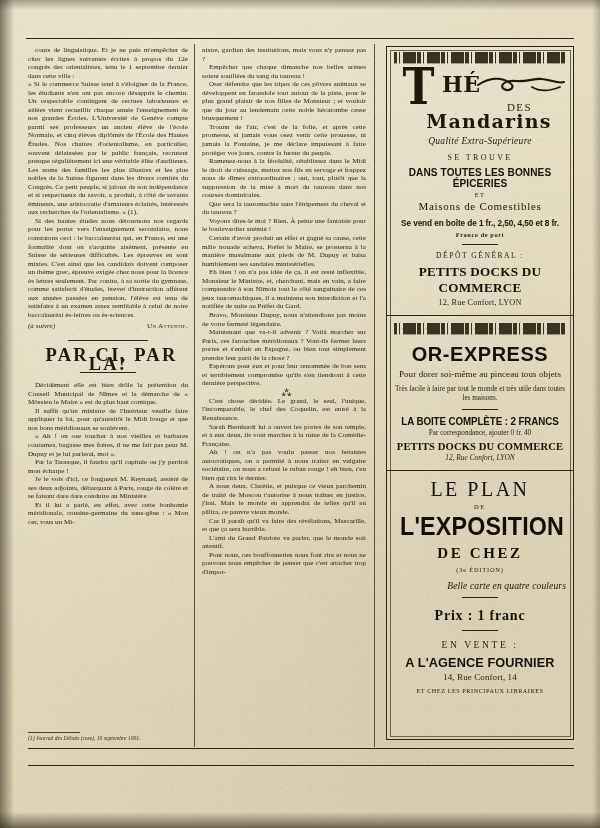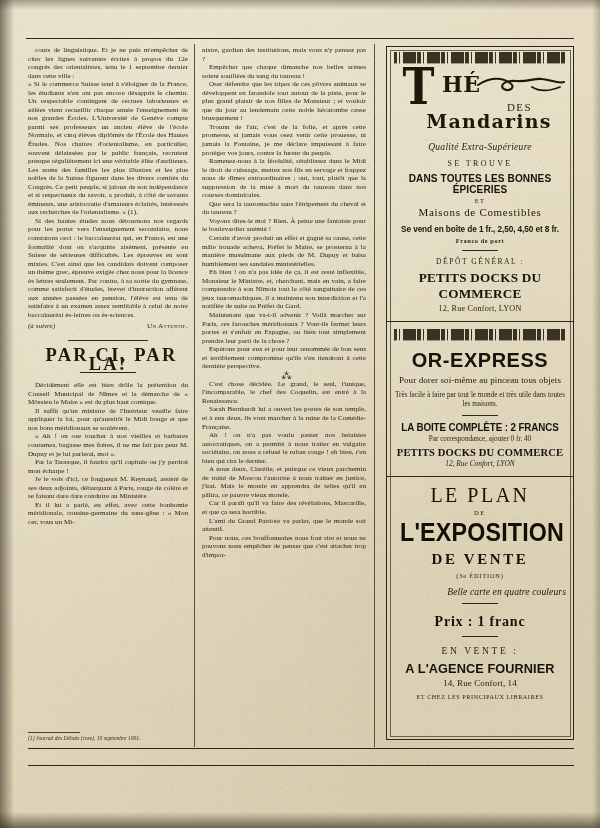--- a/index.html
+++ b/index.html
@@ -154,21 +154,21 @@
     position:absolute; right:34px; top:33px;
     font-size:11px; letter-spacing:1.4px; color:#2b2417;
   }
   .mandarins {
     text-align:center; font-size:19px; font-weight:bold;
     font-family:"DejaVu Serif", serif; letter-spacing:1.2px;
     color:#1d1809; margin:-4px 0 0 18px;
   }
   .ad-sub-ital {
     text-align:center; font-style:italic; font-size:9.5px;
-    letter-spacing:.3px; margin-top:10px; color:#211b10;
+    letter-spacing:.3px; margin-top:4px; color:#211b10;
   }
   .ad-setrouve {
     text-align:center; font-size:8px; letter-spacing:2.4px;
     margin-top:7px; color:#241e12;
   }
   .ad-bold-wide {
     text-align:center; font-weight:bold; font-size:10.4px;
     letter-spacing:.1px; margin-top:5px; color:#17120a;
     font-family:"Liberation Sans", sans-serif;
     transform:scaleX(.97);
@@ -332,20 +332,21 @@
   <div class="col" id="col2">
     <p class="noind">nistre, gardien des institutions, mais vous n'y pensez pas ?</p>
     <p>Empêcher que chaque dimanche nos belles arènes soient souillées du sang du taureau !</p>
     <p>Oser défendre que les tripes de ces pôvres animaux se développent en farandole tout autour de la piste, pour le plus grand plaisir de nos filles de Monsieur ; et vouloir que du jour au lendemain cette noble hécatombe cesse brusquement !</p>
     <p>Trounn de l'air, c'est de la folie, et après cette promesse, si jamais vous osez venir cette prouesse, ni jamais la Fontaine, je me déclare impuissant à faire protéger vos jours, contre la fureur du peuple.</p>
     <p>Ramenez-nous à la féodalité, rétablissez dans le Midi le droit de cuissage, mettez nos fils en servage et frappez nous de dîmes extraordinaires ; oui, tout, plutôt que la suppression de la mise à mort du taureau dans nos courses dominicales.</p>
     <p>Que sera la tauromachie sans l'étripement du cheval et du taureau ?</p>
     <p>Voyons dites-le moi ? Rien. À peine une fantaisie pour le boulevardier anémié !</p>
     <p>Certain d'avoir produit un effet et gagné sa cause, cette mâle trouade acheva, Préfet le Maire, se prosterna à la manière musulmane aux pieds de M. Dupuy et baisa humblement ses sandales ministérielles.</p>
     <p>Eh bien ! on n'a pas idée de ça, il est resté inflexible, Monsieur le Ministre, et, cherchant, mais en vain, a faire comprendre à son Nîmois tout le côté sanguinaire de ces jeux tauromachiques, il a maintenu son interdiction et l'a notifiée de suite au Préfet du Gard.</p>
+    <p>Bravo, Monsieur Dupuy, nous n'attendions pas moins de votre fermeté légendaire.</p>
     <p>Maintenant que va-t-il advenir ? Voilà marcher sur Paris, ces farouches méridionaux ? Vont-ils fermer leurs portes et s'enfuir en Espagne, ou bien tout simplement prendre leur parti de la chose ?</p>
     <p>Espérons pour eux et pour leur renommée de bon sens et terriblement compromise qu'ils s'en tiendront à cette dernière perspective.</p>
     <p class="asterism">⁂</p>
     <p>C'est chose décidée. Le grand, le seul, l'unique, l'incomparable, le chef des Coquelin, est entré à la Renaissance.</p>
     <p>Sarah Bernhardt lui a ouvert les portes de son temple, et à eux deux, ils vont marcher à la ruine de la Comédie-Française.</p>
     <p>Ah ! on n'a pas voulu passer nos betaisies autocratiques, on a permité à nous traiter en vulgaire sociétaire, on nous a refusé le ruban rouge ! eh bien, r'en bien qui rira le dernier.</p>
     <p>A nous deux, Clarétie, et puisque ce vieux parchemin de traité de Moscou t'autorise à nous traîner en justice, j'irai. Mais le monde en apprendra de telles qu'il en pâlira, ce pauvre vieux monde.</p>
     <p>Car il paraît qu'il va faire des révélations, Mascarille, et que ça sera horrible.</p>
     <p>L'ami du Grand Patriote va parler, que le monde soit attentif.</p>
     <p>Pour nous, ces bouffonneries nous font rire et nous ne pouvons nous empêcher de penser que c'est attacher trop d'impor-</p>
@@ -389,21 +390,21 @@
       <div class="or-boite">LA BOITE COMPLÈTE : 2 FRANCS</div>
       <div class="or-corr">Par correspondance, ajouter 0 fr. 40</div>
       <div class="ad-docks2">PETITS DOCKS DU COMMERCE</div>
       <div class="ad-addr2">12, Rue Confort, LYON</div>
 
       <div class="hr-heavy"></div>
 
       <div class="le-plan">LE PLAN</div>
       <div class="de-small">DE</div>
       <div class="expo">L'EXPOSITION</div>
-      <div class="de-lyon">DE VENTE</div>
+      <div class="de-lyon">DE CHEZ</div>
       <div class="edition">(3e ÉDITION)</div>
       <div class="belle">Belle carte en quatre couleurs</div>
       <div class="minirule"></div>
       <div class="prix">Prix : 1 franc</div>
       <div class="minirule"></div>
       <div class="en-vente">EN VENTE :</div>
       <div class="agence">A L'AGENCE FOURNIER</div>
       <div class="agence-addr">14, Rue Confort, 14</div>
       <div class="libraires">ET CHEZ LES PRINCIPAUX LIBRAIRES</div>
     </div>

